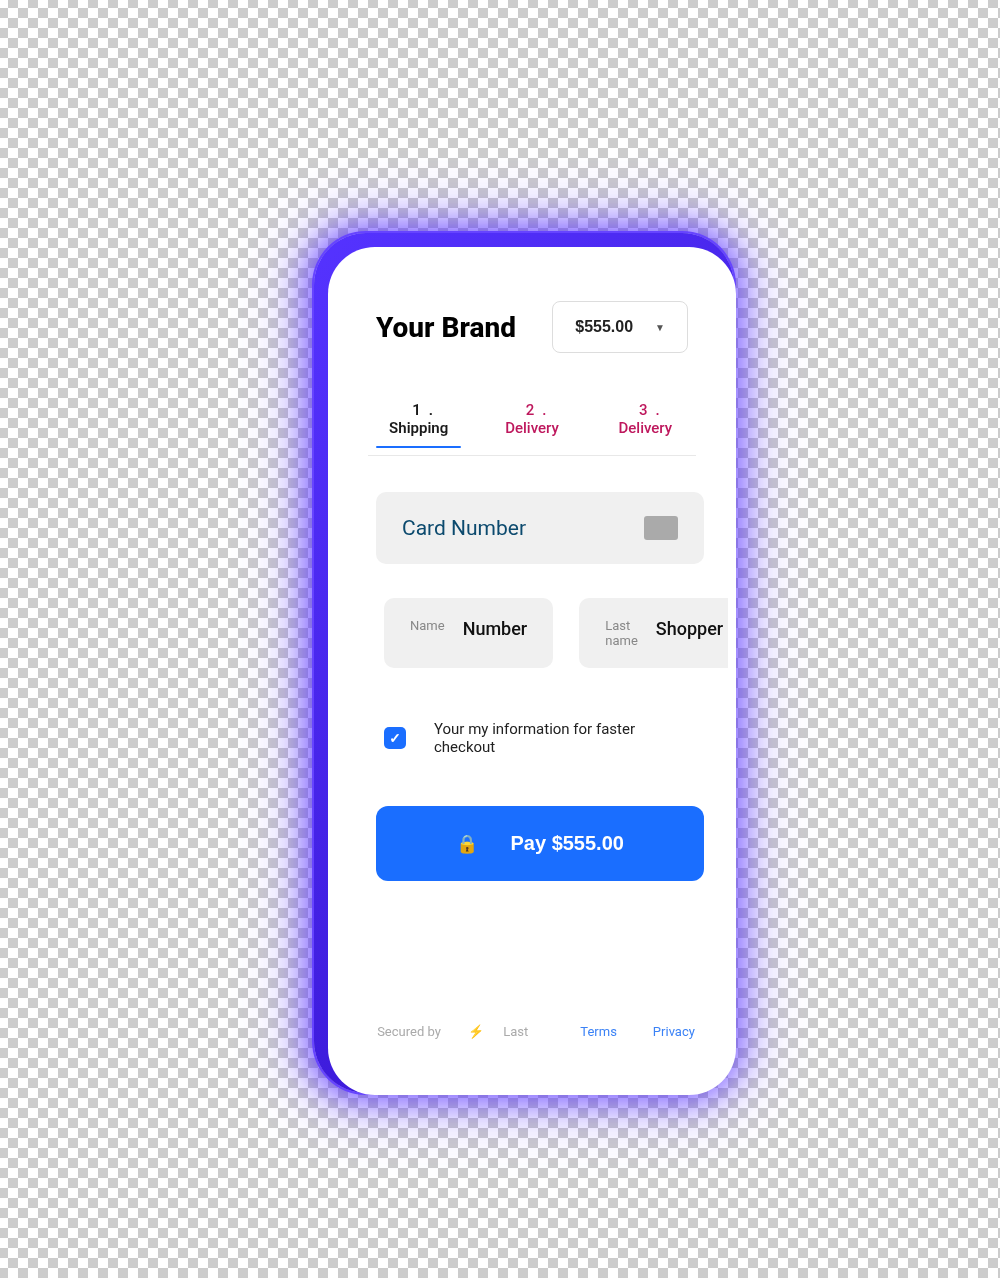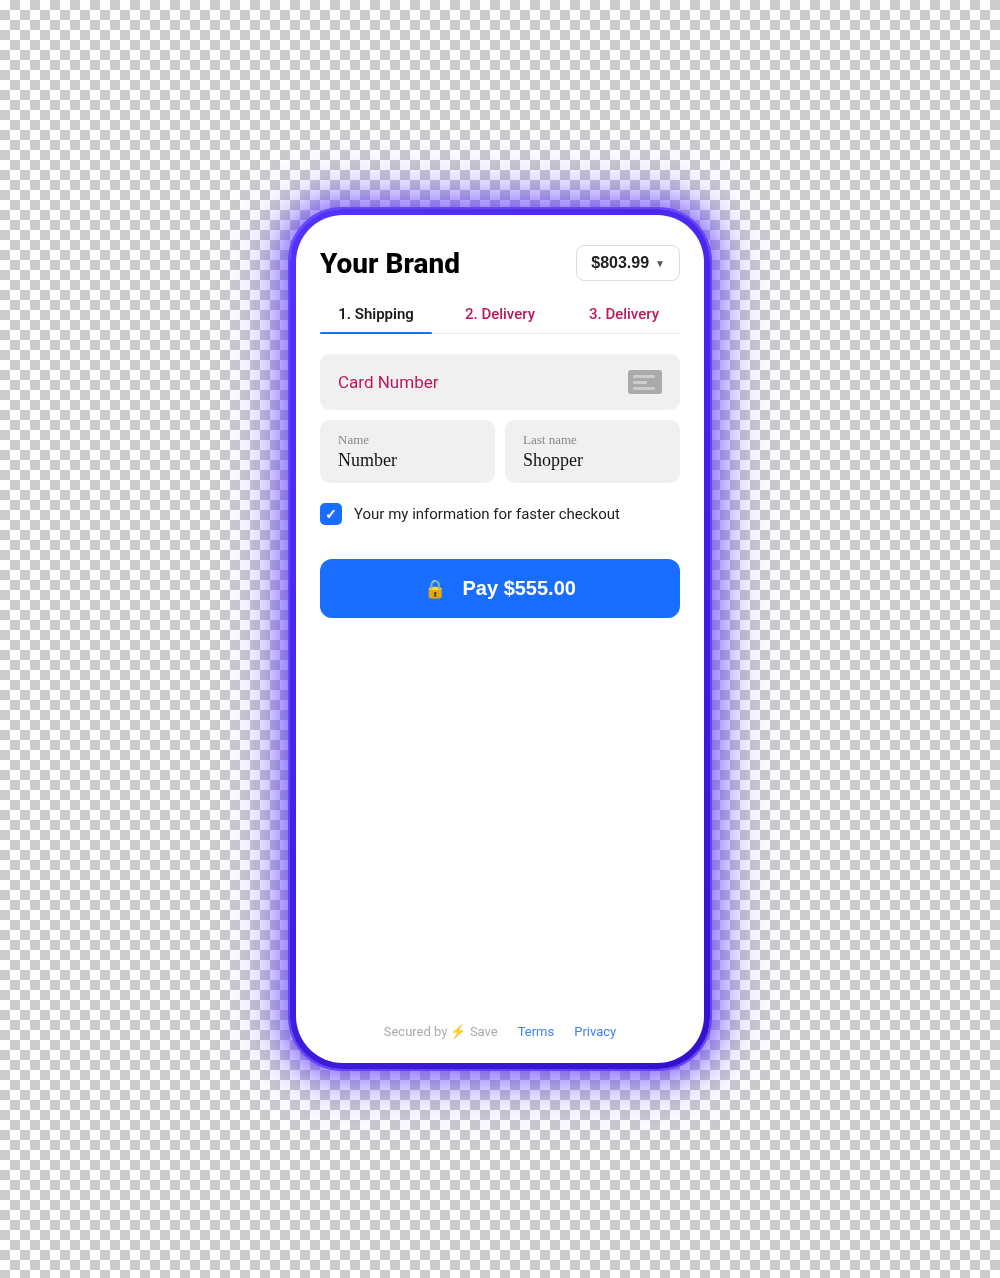--- a/index.html
+++ b/index.html
@@ -1,15 +1,15 @@
 <!DOCTYPE html>
 <html><head>
   <meta charset="utf-8">
   <style>
-    * { box-sizing: border-box; margin: 0; padding: 0; }
+    * { box-sizing: border-box; margin: 8px; padding: 0; }
 
     body {
       width: 1000px;
       height: 1278px;
       background-image:
         linear-gradient(45deg, #ccc 25%, transparent 25%),
         linear-gradient(-45deg, #ccc 25%, transparent 25%),
         linear-gradient(45deg, transparent 75%, #ccc 75%),
         linear-gradient(-45deg, transparent 75%, #ccc 75%);
       background-size: 20px 20px;
@@ -153,22 +153,22 @@
       border: none;
       font-size: 17px;
       color: #aaa;
       position: relative;
       display: flex;
       align-items: center;
       justify-content: space-between;
     }
 
     .input-placeholder {
-      font-size: 17px;
-      color: #be185d;
+      font-size: 21px;
+      color: #0c4a6e;
     }
 
     .card-stripe {
       width: 34px;
       height: 24px;
       background: #aaa;
       border-radius: 3px;
       display: flex;
       flex-direction: column;
       justify-content: center;
@@ -206,26 +206,25 @@
       justify-content: center;
       font-size: 13px;
       font-weight: 700;
       cursor: pointer;
       flex-shrink: 0;
     }
 
     
     .name-field {
       display: flex;
-      flex-direction: column;
+      flex-direction: row;
       gap: 2px;
       background: #f0f0f0;
       border-radius: 10px;
       padding: 12px 18px;
-      font-family: Liberation Serif, serif;
     }
 
     .name-label {
       font-size: 13px;
       color: #888;
     }
 
     .name-value {
       font-size: 18px;
       font-weight: 500;
@@ -328,21 +327,21 @@
 
 <div class="phone-wrapper">
   <div class="phone-glow"></div>
   <div class="phone-outer">
     <div class="phone-inner">
       <div class="phone-content">
 
         <div class="header">
           <div class="brand-title">Your Brand</div>
           <button class="price-button">
-            <span>$803.99</span>
+            <span>$555.00</span>
             <span class="chevron">▼</span>
           </button>
         </div>
 
         <div class="steps">
           <div class="step active">
             <span>1</span>. <span>Shipping</span>
           </div>
           <div class="step">
             <span>2</span>. <span>Delivery</span>
@@ -390,21 +389,21 @@
           <div class="spacer"></div>
         </div>
 
       </div>
 
       <div class="phone-footer">
         <span class="footer-text">
           <span>Secured by</span>
           <span class="bolt-logo">
             <span class="bolt-lightning">⚡</span>
-              <span>Save</span>
+              <span>Last</span>
           </span>
         </span>
         <a class="footer-link" href="#">Terms</a>
         <a class="footer-link" href="#">Privacy</a>
       </div>
 
     </div>
   </div>
 </div>
 

